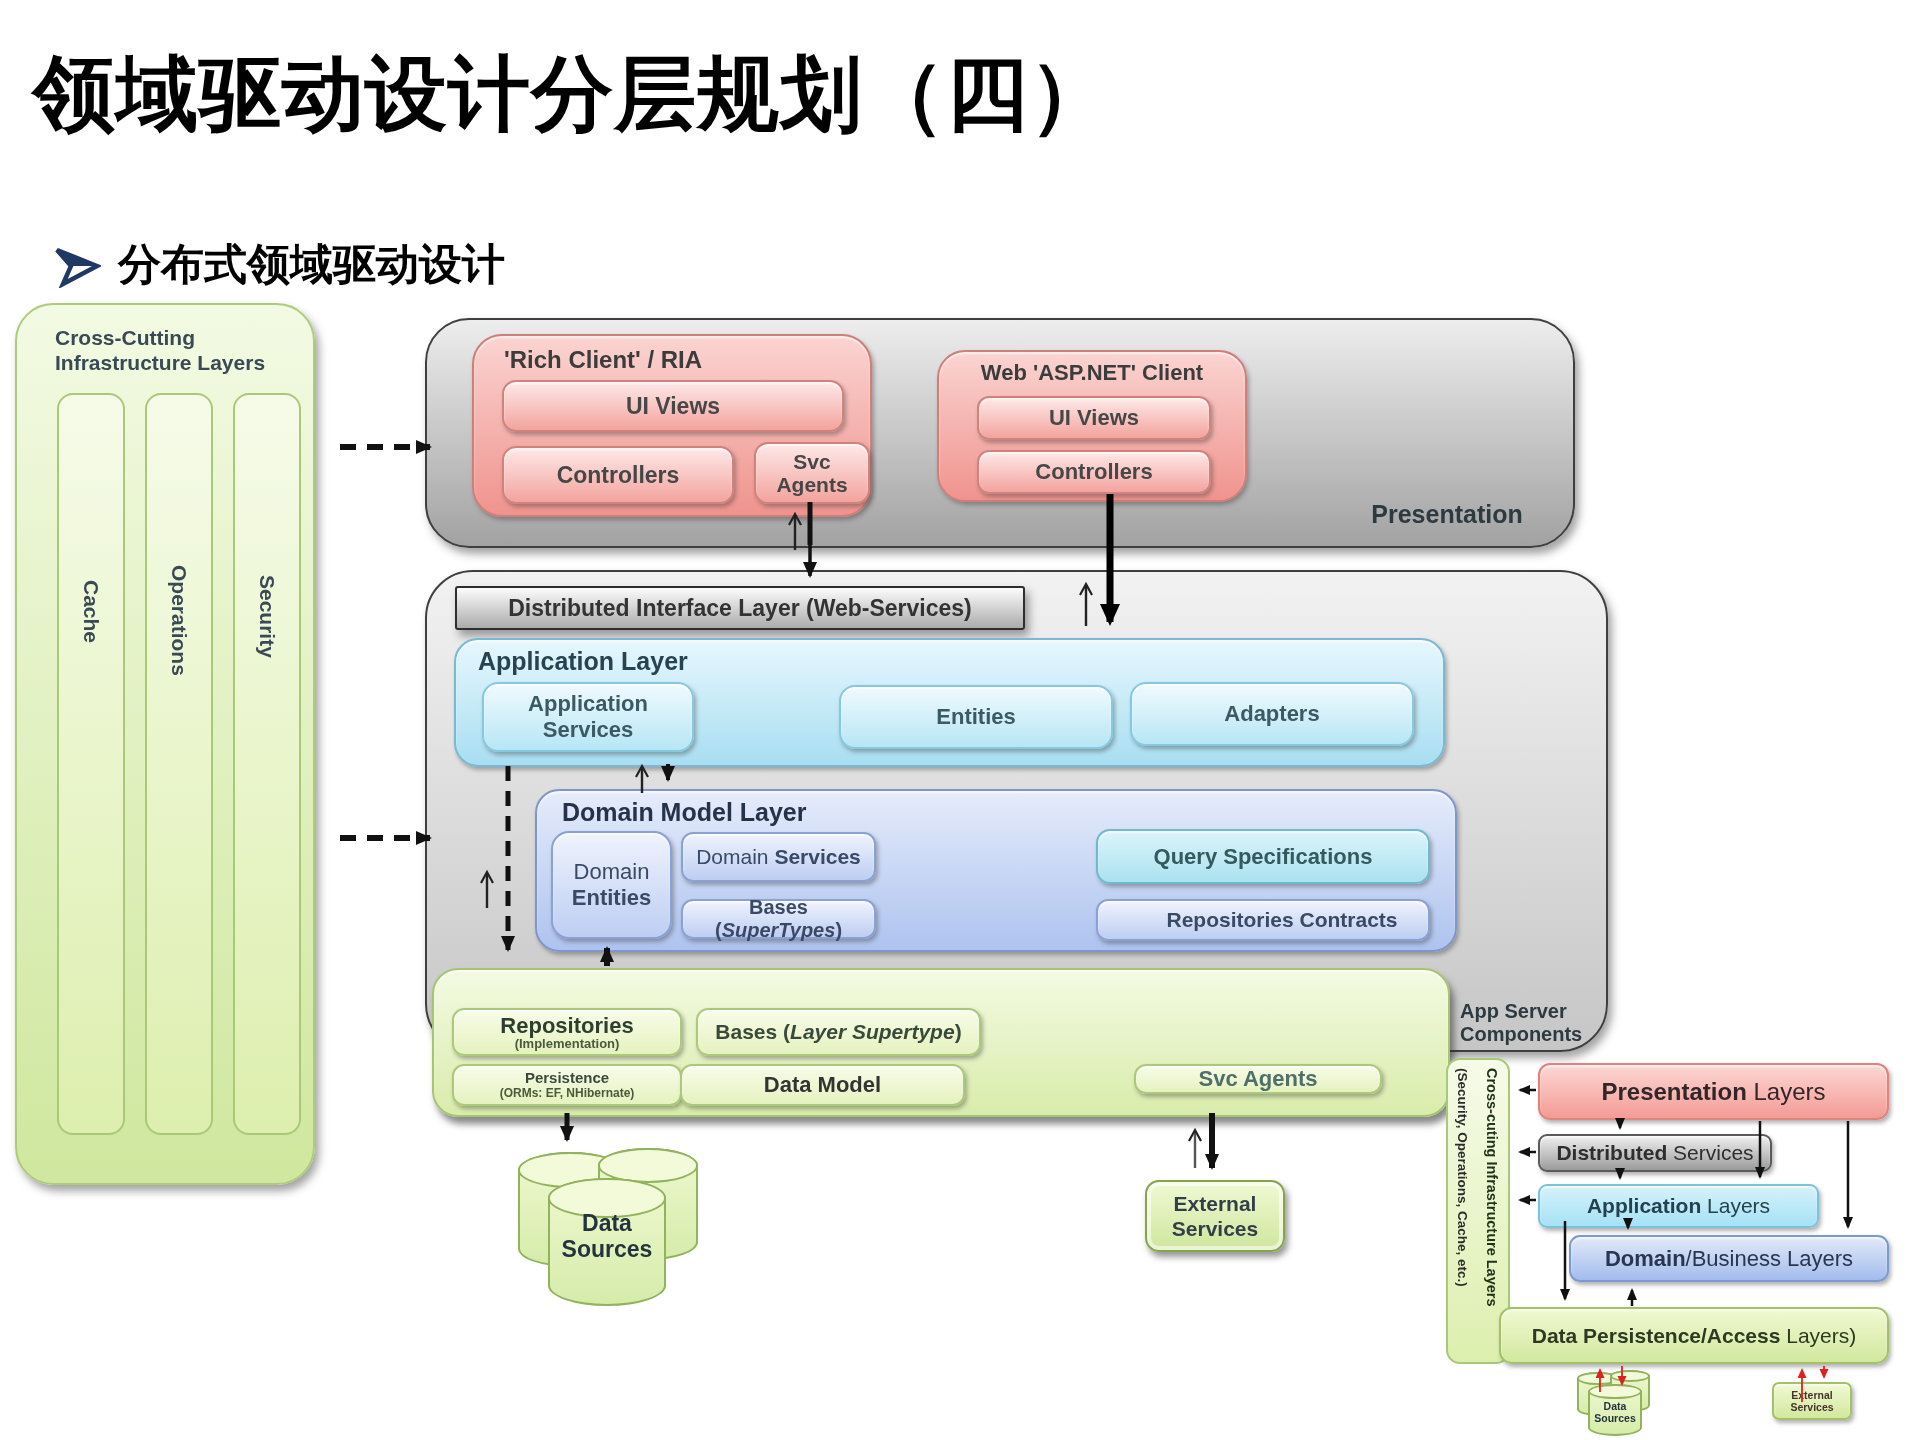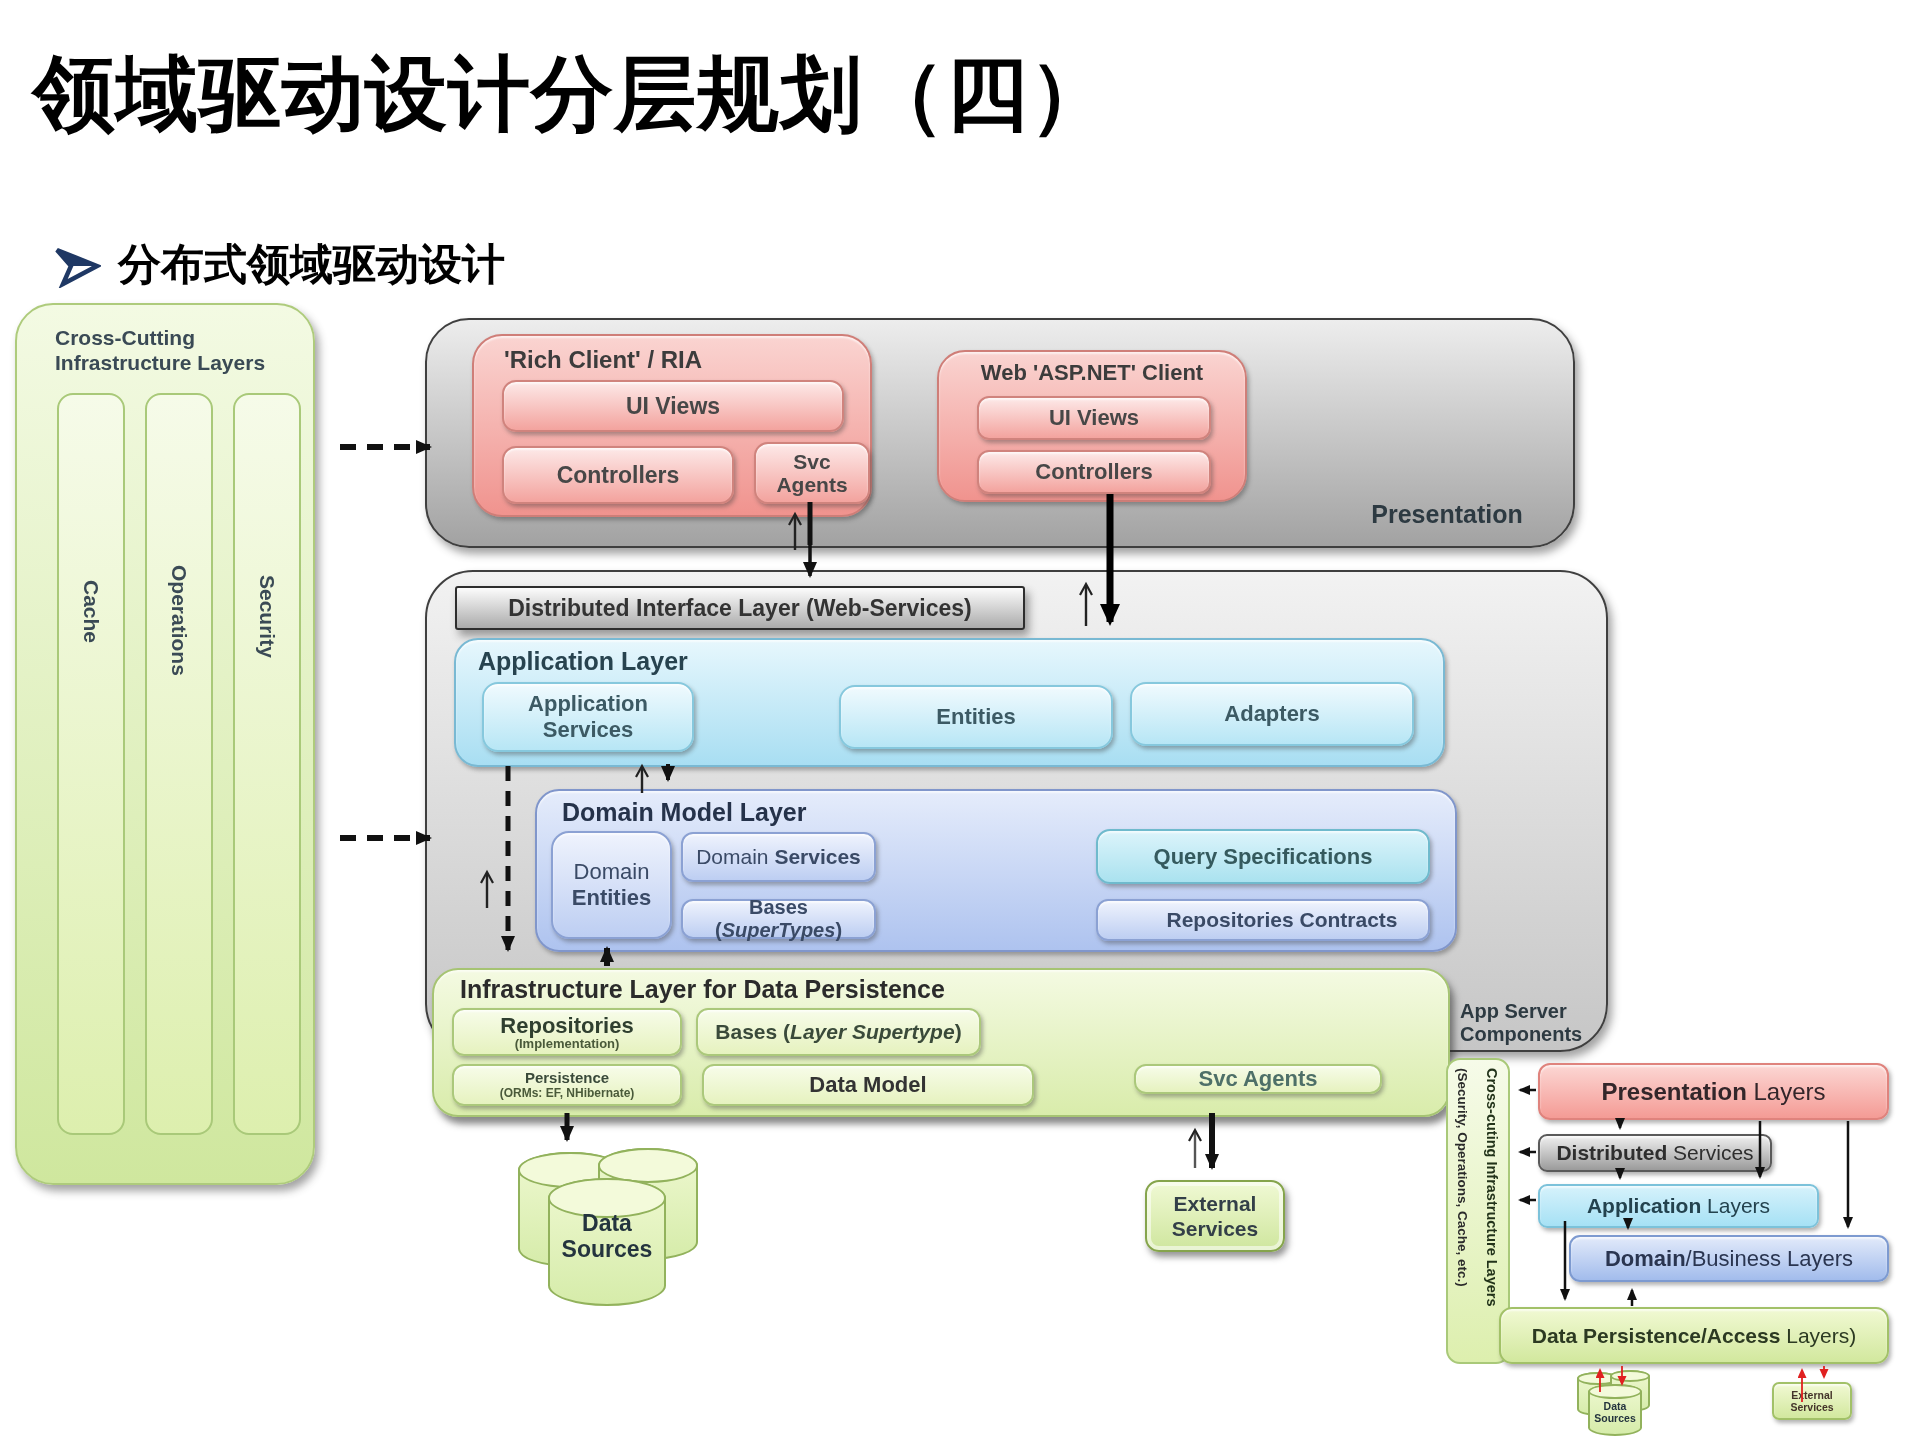--- a/index.html
+++ b/index.html
@@ -129,33 +129,32 @@
     </div>
     <div class="abs rbox c-cyanbtn btnshadow center" style="left:559px;top:38px;width:334px;height:55px;border-radius:14px;">
       <span style="font-size:22px;font-weight:bold;color:#355a5e;text-align:center;">Query Specifications</span>
     </div>
     <div class="abs rbox c-peribtn btnshadow center" style="left:559px;top:108px;width:334px;height:42px;border-radius:12px;">
       <span style="font-size:21px;font-weight:bold;color:#3a4a66;margin-left:38px;">Repositories Contracts</span>
     </div>
   </div>
 
   <div class="abs rbox c-greenbox" style="left:5px;top:396px;width:1018px;height:149px;border-radius:26px;box-shadow:4px 7px 7px rgba(40,40,40,.55), inset 0 2px 2px rgba(255,255,255,.6);">
-    <div class="abs" style="left:26px;top:5px;font-size:25px;font-weight:bold;color:#2b2b2b;">Infrastructure Layer for Data Persistence</div>
     <div class="abs rbox c-greenbtn btnshadow col" style="left:18px;top:38px;width:230px;height:48px;border-radius:12px;line-height:1.05;">
       <span style="font-size:22px;font-weight:bold;color:#2f3f2f;">Repositories</span>
       <span style="font-size:13px;font-weight:bold;color:#4a5a3a;">(Implementation)</span>
     </div>
     <div class="abs rbox c-greenbtn btnshadow center" style="left:262px;top:38px;width:285px;height:48px;border-radius:12px;">
       <span style="font-size:21px;font-weight:bold;color:#3a4a3a;"><span>Bases (</span><i>Layer Supertype</i><span>)</span></span>
     </div>
     <div class="abs rbox c-greenbtn btnshadow col" style="left:18px;top:94px;width:230px;height:42px;border-radius:12px;line-height:1.1;">
       <span style="font-size:15px;font-weight:bold;color:#3a4a3a;">Persistence</span>
       <span style="font-size:12px;font-weight:bold;color:#4a5a3a;">(ORMs: EF, NHibernate)</span>
     </div>
-    <div class="abs rbox c-greenbtn btnshadow center" style="left:268px;top:94px;width:332px;height:42px;border-radius:12px;">
+    <div class="abs rbox c-greenbtn btnshadow center" style="left:246px;top:94px;width:285px;height:42px;border-radius:12px;">
       <span style="font-size:22px;font-weight:bold;color:#333;">Data Model</span>
     </div>
     <div class="abs rbox c-greenbtn btnshadow center" style="left:700px;top:94px;width:248px;height:30px;border-radius:12px;">
       <span style="font-size:22px;font-weight:bold;color:#4e7068;">Svc Agents</span>
     </div>
   </div>
 
   <div class="abs" style="left:1033px;top:428px;font-size:20px;font-weight:bold;color:#2d3a42;line-height:1.15;">
     <div>App Server</div>
     <div>Components</div>

